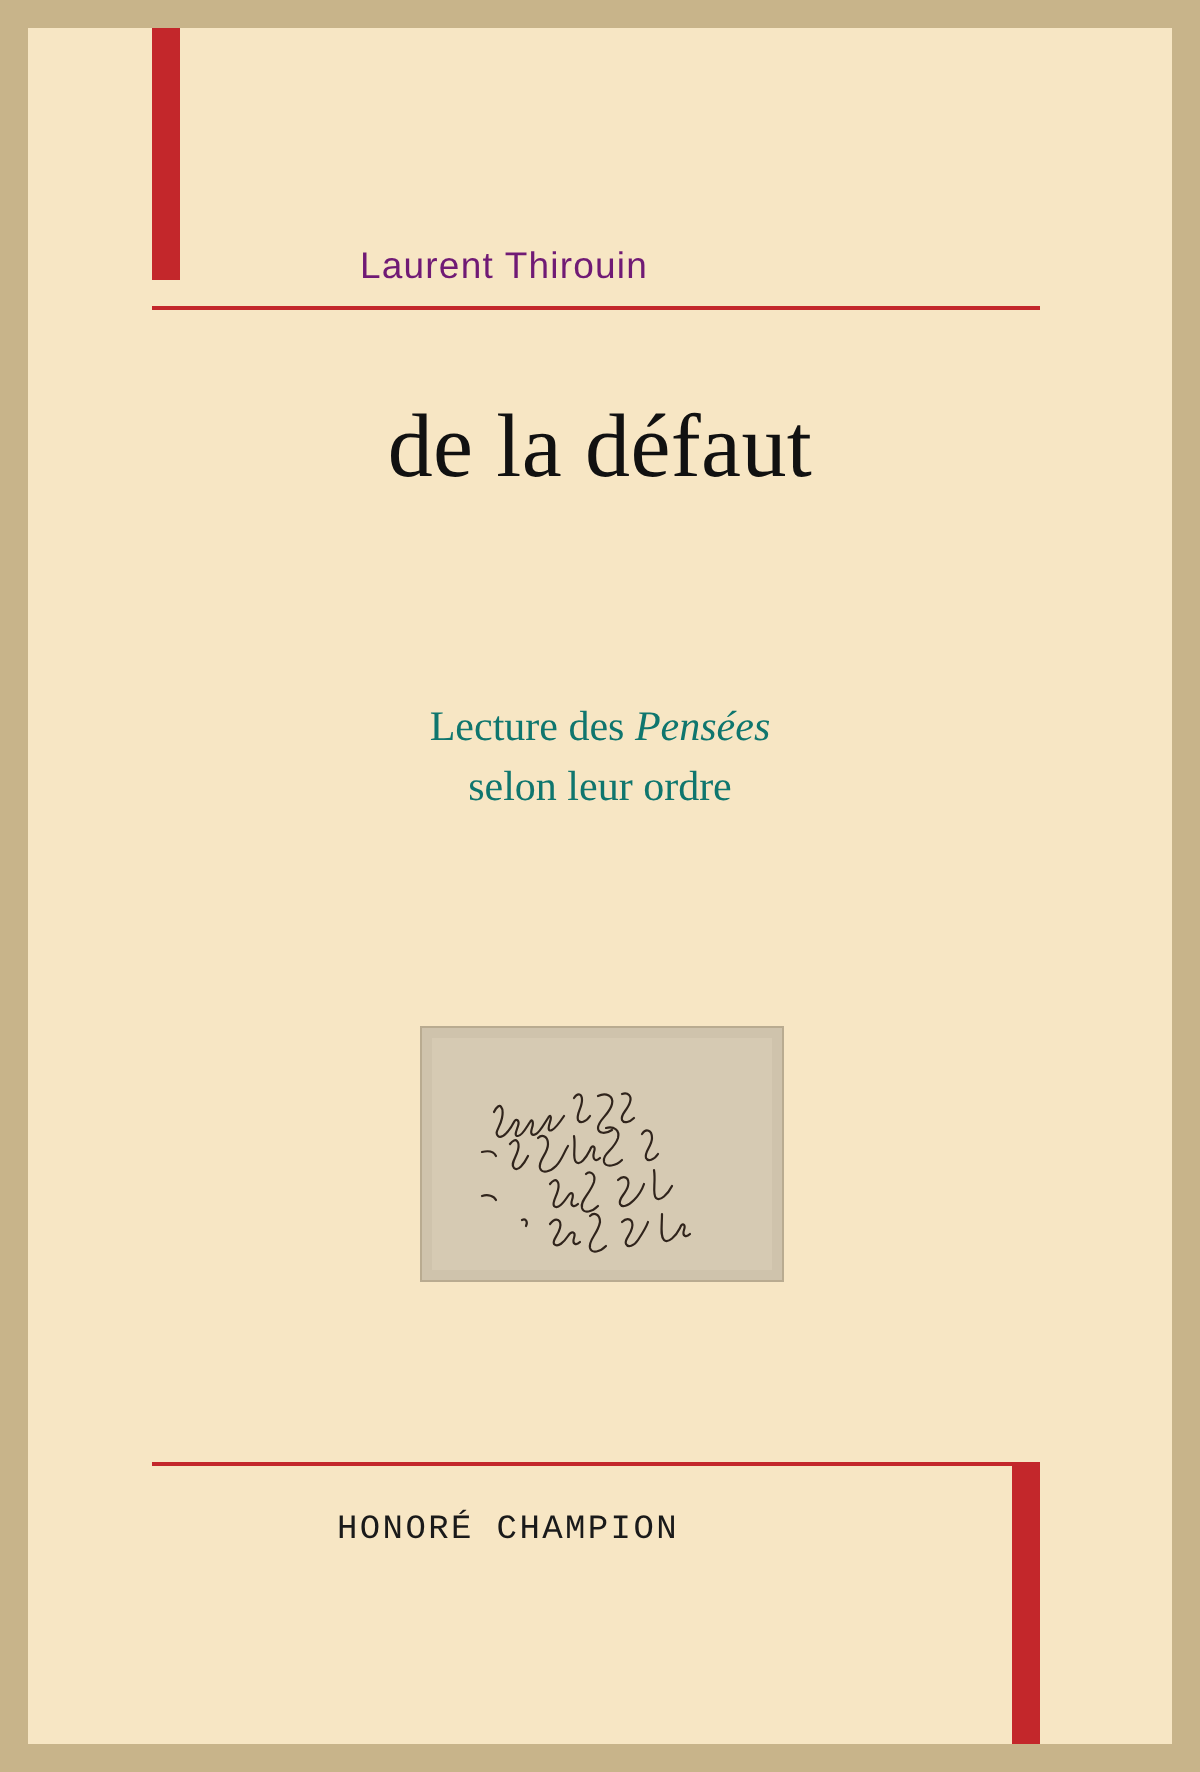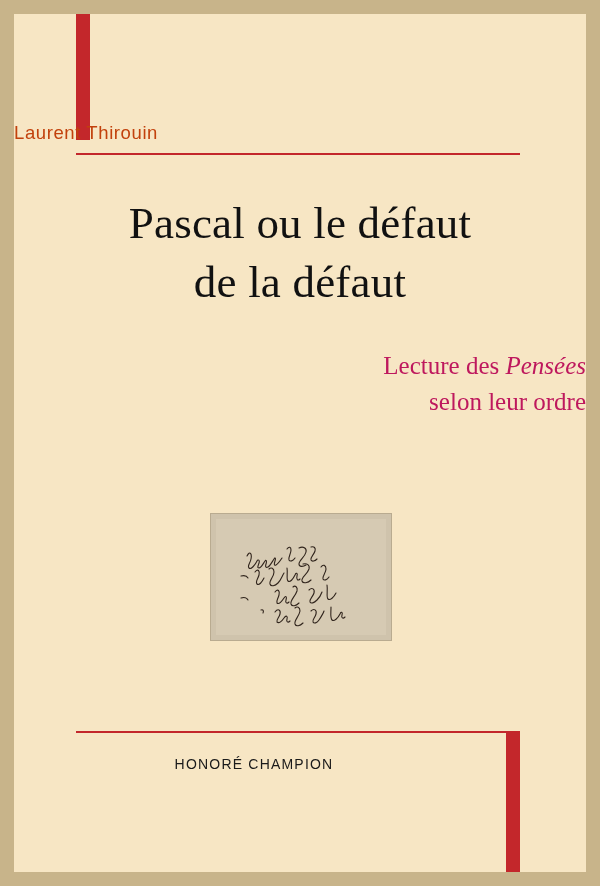--- a/index.html
+++ b/index.html
@@ -52,49 +52,50 @@
     width: 444px;
     height: 2px;
     background: #c3272b;
   }
 
   .author {
     position: absolute;
     left: 0;
     top: 108px;
     width: 476px;
+    text-align: center;
     font-family: "Liberation Sans", sans-serif;
     font-size: 18.5px;
     letter-spacing: 0.6px;
-    color: #c2410c;
+    color: #701a75;
   }
 
   .title {
     position: absolute;
     left: 0;
     top: 180px;
     width: 572px;
     text-align: center;
     font-family: "Liberation Serif", serif;
     font-size: 45px;
     line-height: 1.30;
     color: #111;
     letter-spacing: 0.2px;
   }
 
   .subtitle {
     position: absolute;
     left: 0;
     top: 334px;
     width: 572px;
-    text-align: right;
+    text-align: center;
     font-family: "Liberation Serif", serif;
-    font-size: 25px;
+    font-size: 21px;
     line-height: 1.45;
-    color: #be185d;
+    color: #0f766e;
   }
   .subtitle em {
     font-style: italic;
   }
 
   
   .facsimile {
     position: absolute;
     left: 196px;
     top: 499px;
@@ -135,22 +136,22 @@
     height: 141px;
     background: #c3272b;
   }
 
   .publisher {
     position: absolute;
     left: 0;
     top: 742px;
     width: 480px;
     text-align: center;
-    font-family: Liberation Sans, sans-serif;
-    font-size: 14px;
+    font-family: Liberation Mono, monospace;
+    font-size: 17px;
     letter-spacing: 1.2px;
     color: #1a1a1a;
   }
   .city {
     position: absolute;
     left: 0;
     top: 768px;
     width: 572px;
     text-align: center;
     font-family: "Liberation Sans", sans-serif;
@@ -164,21 +165,20 @@
 
 <div class="cover">
   <div class="page">
 
     <div class="top-bar"></div>
     <div class="top-rule"></div>
 
     <div class="author">Laurent Thirouin</div>
 
     <div class="title">
-      <div>Pascal ou le défaut</div>
       <div>de la défaut</div>
     </div>
 
     <div class="subtitle">
       <div><span>Lecture des </span><em>Pensées</em></div>
       <div>selon leur ordre</div>
     </div>
 
     <div class="facsimile">
       <div class="inner"></div>

